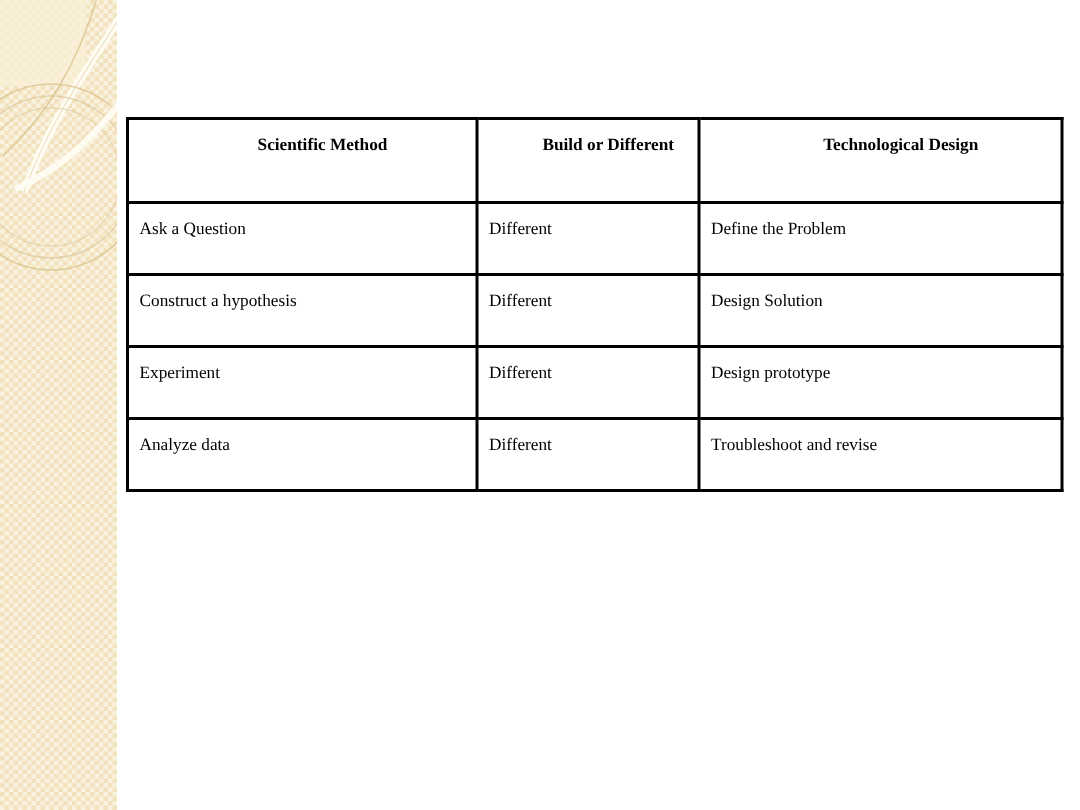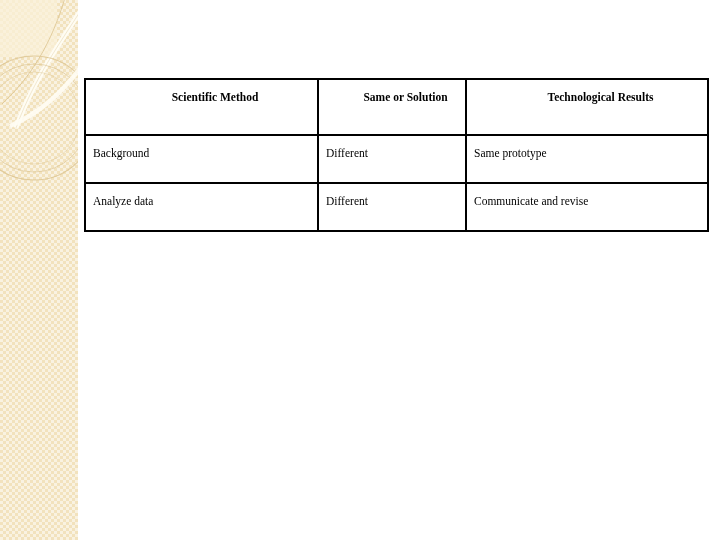--- a/index.html
+++ b/index.html
@@ -111,44 +111,66 @@
     <col class="col-a">
     <col class="col-b">
     <col class="col-c">
   </colgroup>
   <thead>
     <tr>
       <th>
         <span class="hdr-inner">Scientific Method</span>
       </th>
       <th>
-        <span class="hdr-inner">Same or Solution</span>
+        <span class="hdr-inner">Build or Different</span>
       </th>
       <th>
-        <span class="hdr-inner">Technological Results</span>
+        <span class="hdr-inner">Technological Design</span>
       </th>
     </tr>
   </thead>
   <tbody>
     <tr>
       <td>
-        <span class="cell-inner">Background</span>
+        <span class="cell-inner">Ask a Question</span>
       </td>
       <td>
         <span class="cell-inner">Different</span>
       </td>
       <td>
-        <span class="cell-inner">Same prototype</span>
+        <span class="cell-inner">Define the Problem</span>
+      </td>
+    </tr>
+    <tr>
+      <td>
+        <span class="cell-inner">Construct a hypothesis</span>
+      </td>
+      <td>
+        <span class="cell-inner">Different</span>
+      </td>
+      <td>
+        <span class="cell-inner">Design Solution</span>
+      </td>
+    </tr>
+    <tr>
+      <td>
+        <span class="cell-inner">Experiment</span>
+      </td>
+      <td>
+        <span class="cell-inner">Different</span>
+      </td>
+      <td>
+        <span class="cell-inner">Design prototype</span>
       </td>
     </tr>
     <tr>
       <td>
         <span class="cell-inner">Analyze data</span>
       </td>
       <td>
         <span class="cell-inner">Different</span>
       </td>
       <td>
-        <span class="cell-inner">Communicate and revise</span>
+        <span class="cell-inner">Troubleshoot and revise</span>
       </td>
     </tr>
   </tbody>
 </table>
 
 </body></html>

